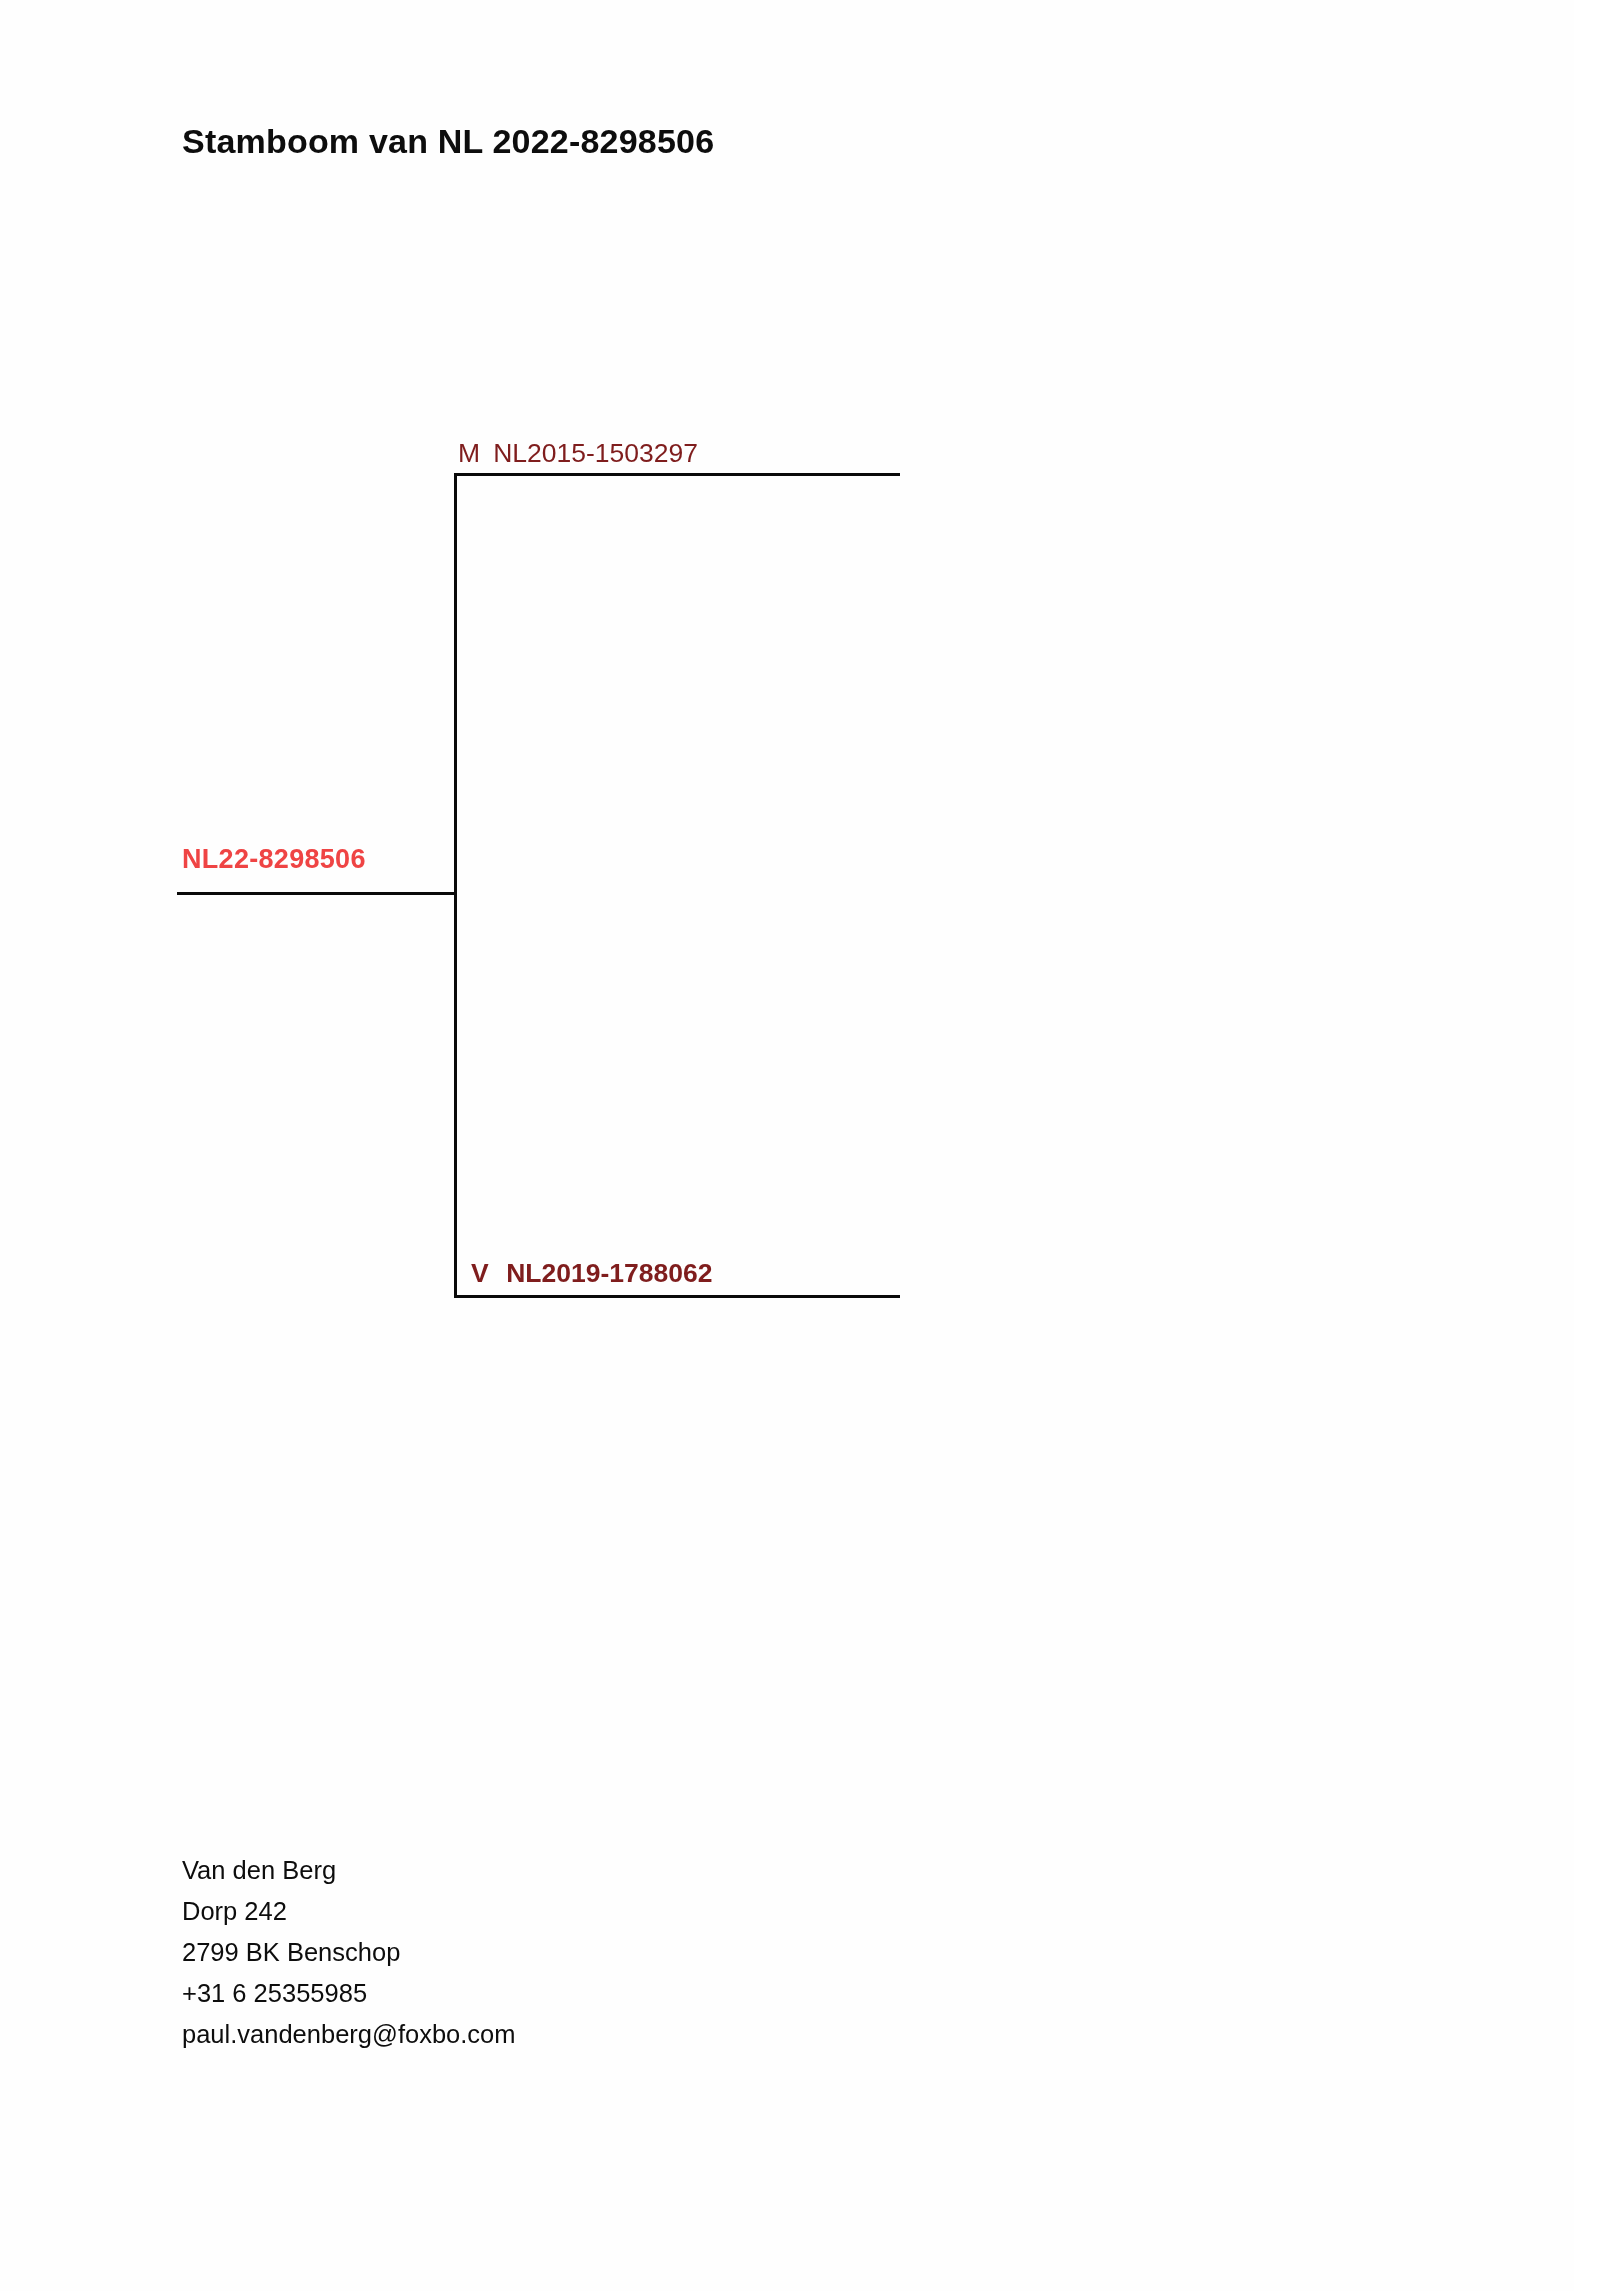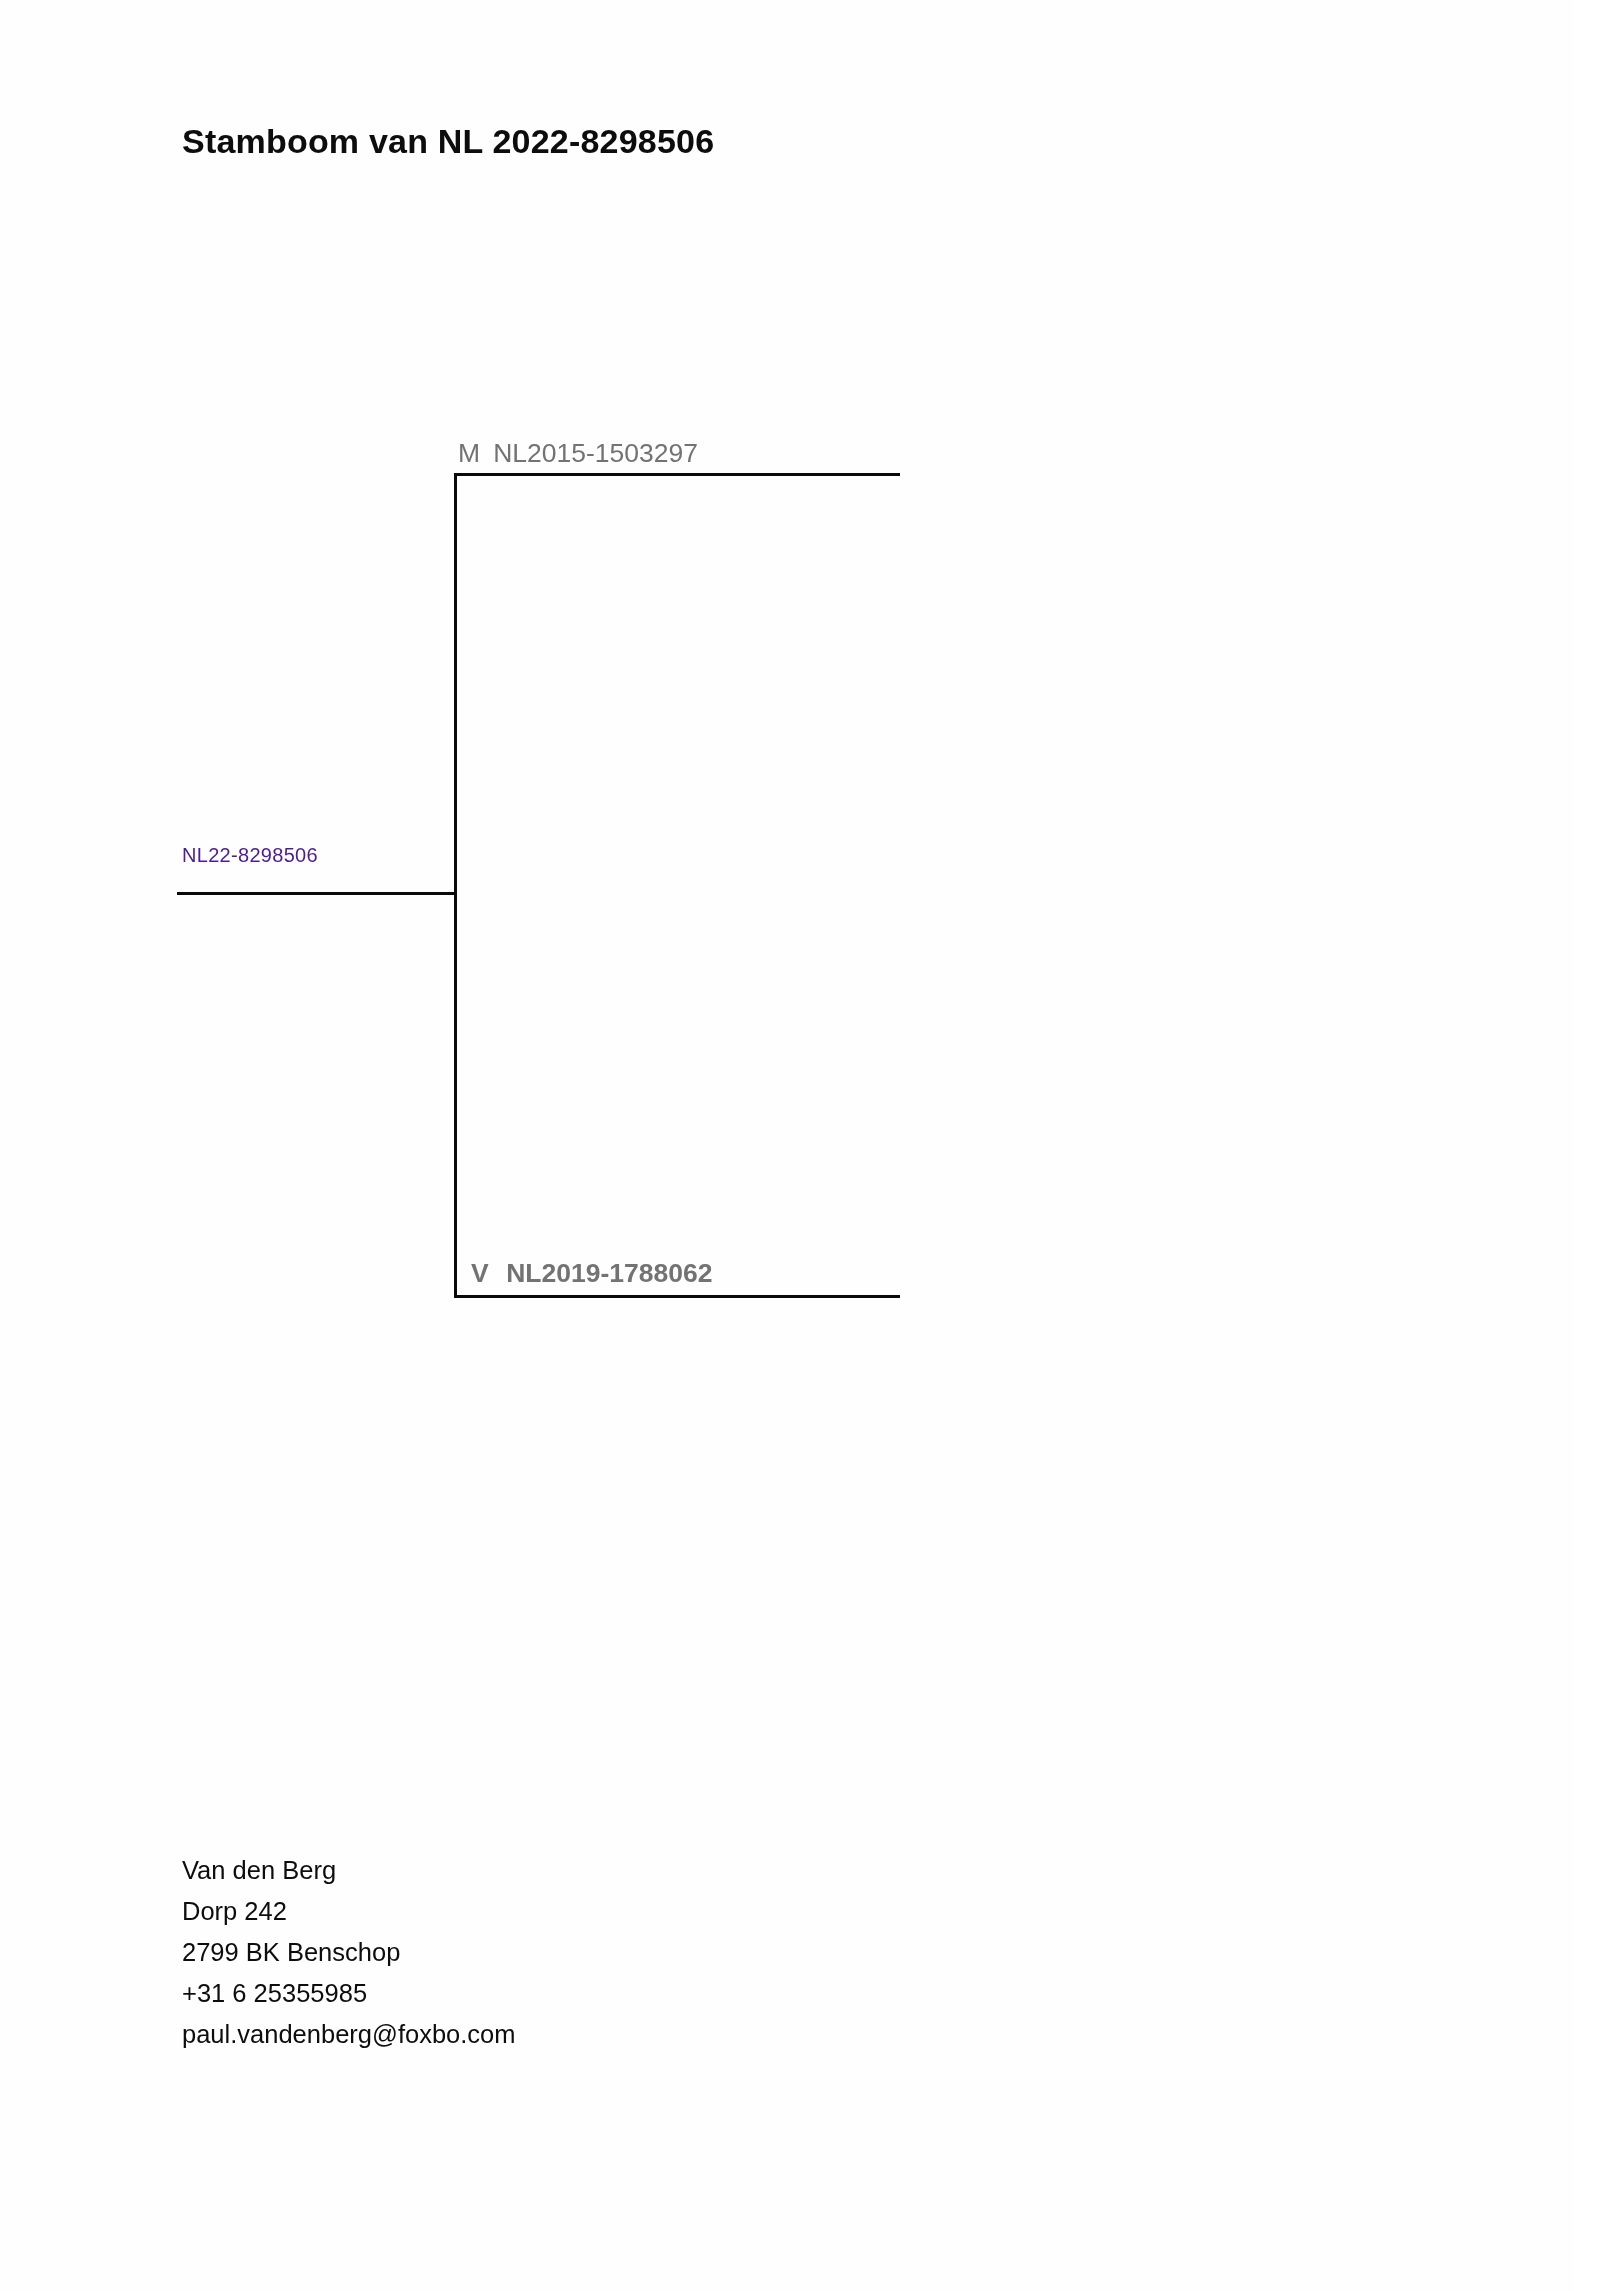--- a/index.html
+++ b/index.html
@@ -53,46 +53,46 @@
   .rule-bottom { left: 454px; top: 1295px; width: 446px; }
   .rule-self   { left: 177px; top: 892px;  width: 279px; }
   .rule-spine  { left: 454px; top: 473px;  height: 824px; }
 
   
   .node-parent {
     position: absolute;
     font-size: 26.5px;
     line-height: 1.1;
     white-space: nowrap;
-    color: #737373;
+    color: #7f1d1d;
   }
   .node-mother { left: 458px; top: 439px; }
   .node-father { left: 471px; top: 1259px; font-weight: bold; }
   .node-parent .gender {
     display: inline-block;
     min-width: 27.4px;
   }
   .node-parent .ring {
     display: inline-block;
     padding-left: 7.8px;
   }
 
   
   .node-self {
     position: absolute;
     left: 182px;
     top: 844px;
     width: 294px;
   }
   .node-self .ring-self {
-    font-size: 20px;
-    font-weight: normal;
+    font-size: 27px;
+    font-weight: bold;
     letter-spacing: 0.3px;
     white-space: nowrap;
-    color: #4c1d95;
+    color: #ef4444;
   }
   .node-self-details {
     position: absolute;
     left: 182px;
     top: 919px;
     font-size: 25.5px;
     line-height: 37px;
     color: #0d0d0d;
   }
   .node-self-details div { white-space: nowrap; }

